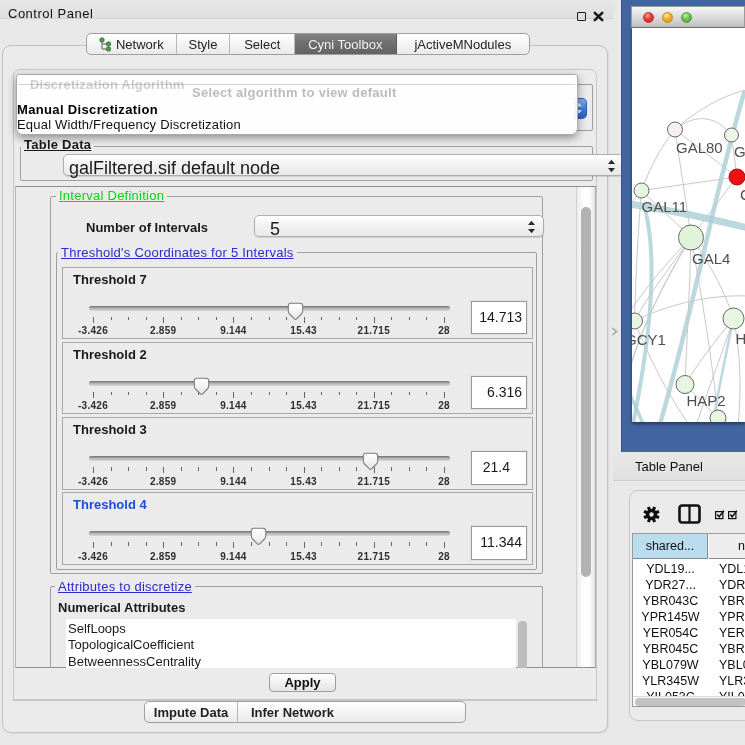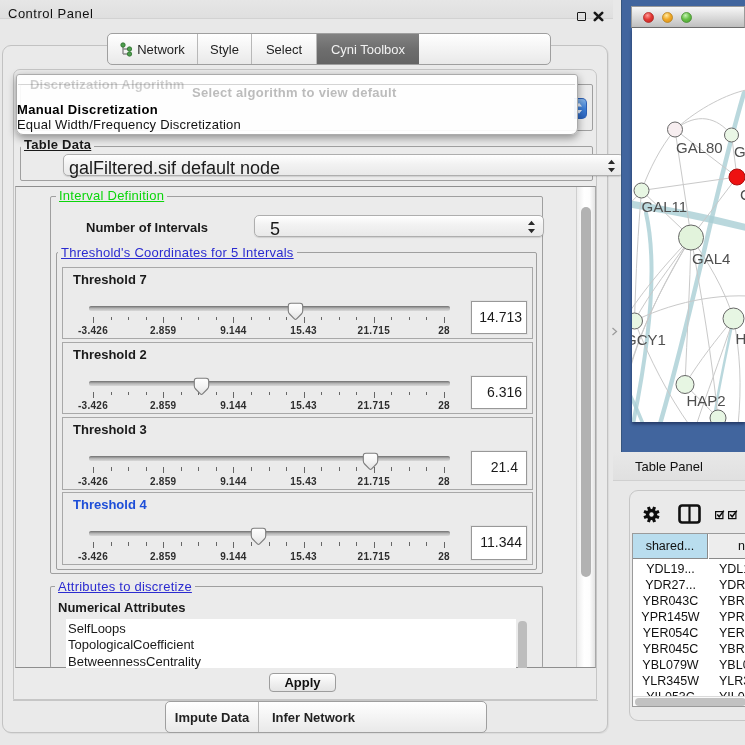--- a/index.html
+++ b/index.html
@@ -13,22 +13,22 @@
   background:linear-gradient(#ffffff,#f2f2f2 45%,#e9e9e9); box-shadow:0 1px 1px rgba(0,0,0,0.12);
   font-size:18px; color:#1a1a1a;margin-left:36px; }
 .vbox { position:absolute; background:#fff; border:1px solid #989898; box-shadow:0 0 0 1px #e2e2e2;
   font-size:14px; color:#1a1a1a; text-align:right; }
 .ticklbl { position:absolute; font-size:10px; font-weight:bold; color:#2e2e2e; letter-spacing:0.3px; transform:translateX(-50%); }
 .tick { position:absolute; width:1px; background:#666; }
 .thpanel { position:absolute; left:62px; width:471px; height:72.5px; border:1px solid #a8a8a8; }
 .track { position:absolute; left:25.5px; top:38px; width:361px; height:5px; border-radius:2px;
   background:linear-gradient(#8c8c8c,#b8b8b8 40%,#d9d9d9); border-top:1px solid #7d7d7d; }
 .thumb { position:absolute; top:34px; width:17px; height:19px; }
-.seg { position:absolute; height:32px; border:1px solid #9f9f9f; border-radius:5px; overflow:hidden;
-  background:linear-gradient(#ffffff,#f4f4f4 50%,#e9e9e9); display:flex; font-size:13px; color:#222;margin-left:21px; }
+.seg { position:absolute; height:22px; border:1px solid #9f9f9f; border-radius:5px; overflow:hidden;
+  background:linear-gradient(#ffffff,#f4f4f4 50%,#e9e9e9); display:flex; font-size:13px; color:#222; }
 .seg > div { display:flex; align-items:center; justify-content:center; border-right:1px solid #b8b8b8; }
 .seg > div:last-child { border-right:none; }
 .seg .sel { background:linear-gradient(#828282,#6e6e6e 50%,#646464); color:#f2f2f2; border-right-color:#5f5f5f; }
 </style>
 </head>
 <body>
 
 <div class="abs" style="left:0;top:0;width:613px;height:19px;background:linear-gradient(#e6e6e6,#dfdfdf);border-bottom:1px solid #d2d2d2;">
   <div class="abs" style="left:8px;top:6px;font-size:13px;color:#111;letter-spacing:0.5px;">Control Panel</div>
   <div class="abs" style="left:577px;top:12px;width:9px;height:9px;border:1.5px solid #1a1a1a;border-radius:1px;"></div>
@@ -46,20 +46,21 @@
     <svg width="13" height="15" viewBox="0 0 13 15" style="margin-right:4px;">
       <path d="M3 3 L3 12 M3 7 L9 7 M3 12 L9 12" stroke="#8a8a8a" stroke-width="1.4" fill="none"></path>
       <circle cx="3" cy="3" r="2.2" fill="#4d9e4d" stroke="#2c6e2c" stroke-width="0.8"></circle>
       <circle cx="9.5" cy="7" r="2.2" fill="#4d9e4d" stroke="#2c6e2c" stroke-width="0.8"></circle>
       <circle cx="9.5" cy="12" r="2.2" fill="#4d9e4d" stroke="#2c6e2c" stroke-width="0.8"></circle>
     </svg>
     Network</div>
   <div style="width:54px;">Style</div>
   <div style="width:65px;">Select</div>
   <div class="sel" style="width:102px;">Cyni Toolbox</div>
+  <div style="width:133px;">jActiveMNodules</div>
 </div>
 
 <div class="groupbox" style="left:20px;top:84px;width:573px;height:47px;"></div>
 
 <div class="abs" style="left:574px;top:98px;width:13px;height:21px;border-radius:0 5px 5px 0;background:linear-gradient(#85b4e8,#3e7fd6 50%,#2a63bd);border:1px solid #2c5fb4;border-left:none;">
   <svg width="11" height="19" viewBox="0 0 11 19">
       <path d="M2 7.5 l3-3.8 3 3.8 z M2 11 l3 3.8 3-3.8 z" fill="#e8eef8"></path>
     </svg>
 </div>
 
@@ -210,21 +211,21 @@
   <svg class="thumb" style="left:298.8px;" width="17" height="19" viewBox="0 0 17 19">
     <defs>
         <linearGradient id="thg2" x1="0" y1="0" x2="0" y2="1">
           <stop offset="0" stop-color="#ffffff"></stop>
           <stop offset="0.55" stop-color="#f2f2f2"></stop>
           <stop offset="1" stop-color="#e2e2e2"></stop>
         </linearGradient>
       </defs>
     <path d="M4 1.2 L13 1.2 Q15.7 1.2 15.7 3.9 L15.7 9 Q15.7 10.7 14.4 12 L9.6 16.9 Q8.5 18 7.4 16.9 L2.6 12 Q1.3 10.7 1.3 9 L1.3 3.9 Q1.3 1.2 4 1.2 Z" fill="url(#thg2)" stroke="#7e7e7e" stroke-width="1.1"></path>
   </svg>
-  <div class="vbox" style="left:408px;top:33px;width:56px;height:33.5px;line-height:31.5px;padding-right:8px;">21.4</div>
+  <div class="vbox" style="left:408px;top:33px;width:56px;height:33.5px;line-height:31.5px;padding-right:16px;">21.4</div>
 </div>
 <div class="thpanel" style="top:492px;">
   <div class="abs b" style="left:10px;top:4px;font-size:13px;color:#1d4ed8;">Threshold 4</div>
   <div class="track"></div>
   <div class="tick" style="left:30.0px;top:49px;height:6.3px;"></div>
     <div class="tick" style="left:47.5px;top:49px;height:3.5px;"></div>
     <div class="tick" style="left:65.1px;top:49px;height:3.5px;"></div>
     <div class="tick" style="left:82.7px;top:49px;height:3.5px;"></div>
     <div class="tick" style="left:100.2px;top:49px;height:6.3px;"></div>
     <div class="tick" style="left:117.8px;top:49px;height:3.5px;"></div>

